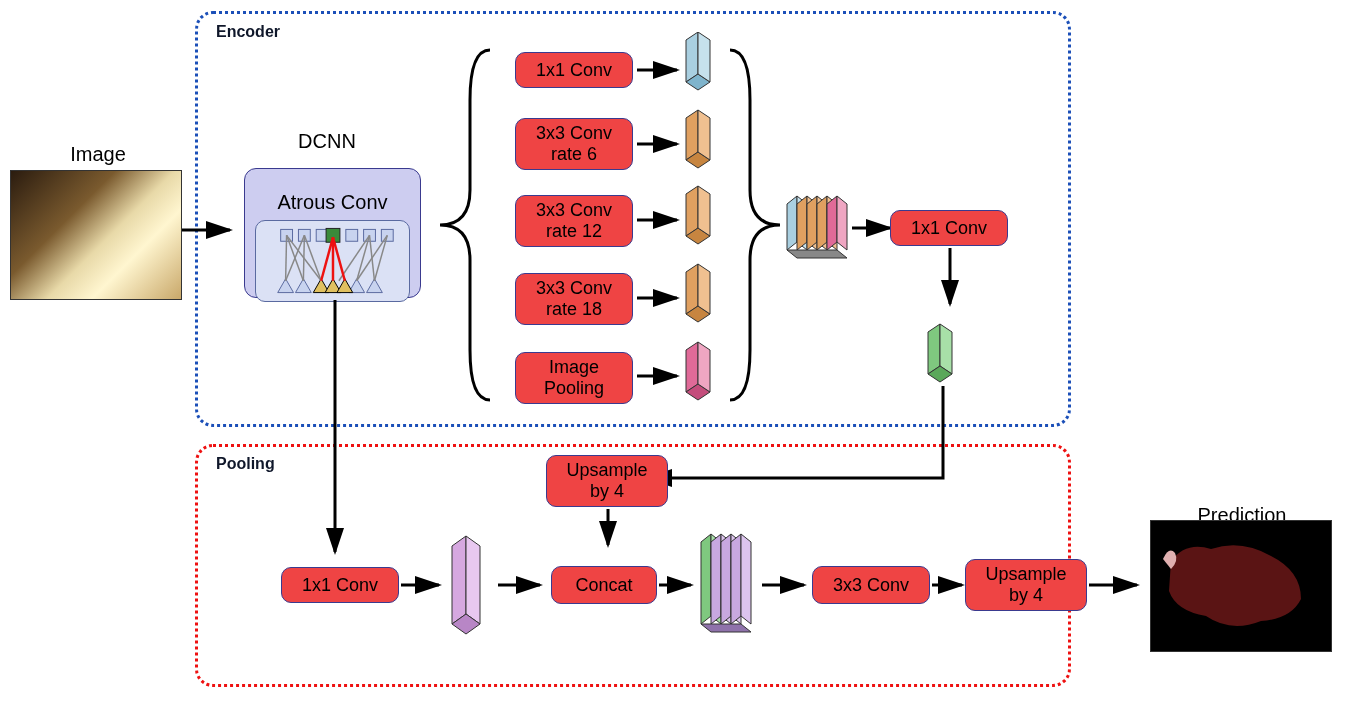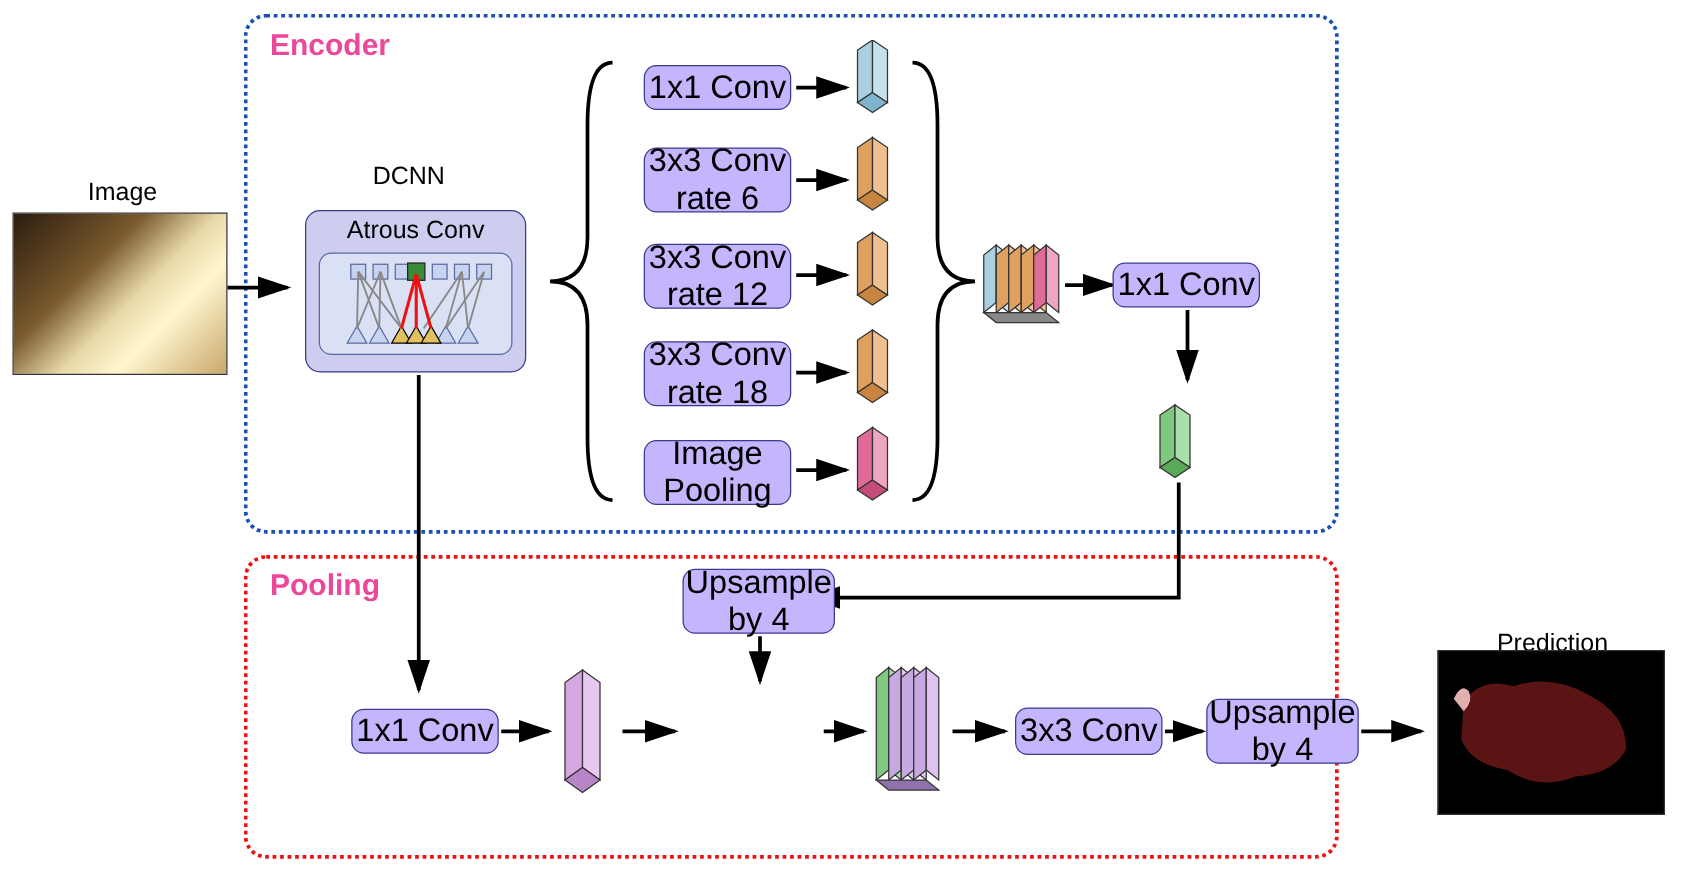--- a/index.html
+++ b/index.html
@@ -1,19 +1,19 @@
 <!DOCTYPE html>
 <html><head>
 <meta charset="utf-8">
 <style>
   html,body{margin:0;padding:0;width:1347px;height:704px;font-family:Arial,Helvetica,sans-serif;background:#fff;color:#000}
   .canvas{position:relative;width:1347px;height:704px}
   .lbl{position:absolute;font-size:20px;text-align:center}
-  .section-title{position:absolute;font-size:24px;color:#ec4899;font-weight:bold}
-  .box{position:absolute;background:#c4b5fd;border:1.5px solid #3a3a8f;border-radius:10px;display:flex;align-items:center;justify-content:center;font-size:26px;text-align:center;line-height:1.15}
+  .section-title{position:absolute;font-size:16px;color:#0f172a;font-weight:bold}
+  .box{position:absolute;background:#ef4444;border:1.5px solid #3a3a8f;border-radius:10px;display:flex;align-items:center;justify-content:center;font-size:18px;text-align:center;line-height:1.15}
   .atrous-wrap{position:absolute;background:#cdcdf0;border:1.5px solid #3a3a8f;border-radius:12px;text-align:center}
   .atrous-inner{margin:6px 10px 8px 10px;border:1px solid #5a6aa0;border-radius:10px;background:#dbe1f5;height:80px}
   .dashed{position:absolute;border:3px dotted;border-radius:18px;background:transparent}
 </style>
 </head>
 <body>
 
 <div class="canvas">
 
   <div class="dashed" style="left:195px;top:11px;width:870px;height:410px;border-color:#1b4fb8"></div>
@@ -28,21 +28,21 @@
     <defs>
         <marker id="ah" markerWidth="10" markerHeight="10" refX="8" refY="3" orient="auto">
           <path d="M0,0 L0,6 L9,3 z" fill="#000"></path>
         </marker>
       </defs>
     <line x1="2" y1="10" x2="50" y2="10" stroke="#000" stroke-width="3" marker-end="url(#ah)"></line>
   </svg>
 
   <div class="lbl" style="left:287px;top:130px;width:80px">DCNN</div>
   <div class="atrous-wrap" style="left:244px;top:168px;width:175px;height:128px">
-    <div style="padding-top:4px;font-size:20px">Atrous Conv</div>
+    <div style="padding-top:22px;font-size:20px">Atrous Conv</div>
     <div class="atrous-inner">
       <svg width="100%" height="100%" viewBox="0 0 155 80">
 
         <rect x="25" y="8" width="12" height="12" fill="#c8d3ef" stroke="#5a6aa0"></rect>
         <rect x="43" y="8" width="12" height="12" fill="#c8d3ef" stroke="#5a6aa0"></rect>
         <rect x="61" y="8" width="12" height="12" fill="#c8d3ef" stroke="#5a6aa0"></rect>
         <rect x="71" y="7" width="14" height="14" fill="#3a8a3a" stroke="#222"></rect>
         <rect x="91" y="8" width="12" height="12" fill="#c8d3ef" stroke="#5a6aa0"></rect>
         <rect x="109" y="8" width="12" height="12" fill="#c8d3ef" stroke="#5a6aa0"></rect>
         <rect x="127" y="8" width="12" height="12" fill="#c8d3ef" stroke="#5a6aa0"></rect>
@@ -197,20 +197,21 @@
     <g stroke="#333">
       <polygon points="8,96 22,86 22,8 8,18" fill="#d6a8e0"></polygon>
       <polygon points="22,86 36,96 36,18 22,8" fill="#e8c8f0"></polygon>
       <polygon points="8,96 22,106 36,96 22,86" fill="#b886c6"></polygon>
     </g>
   </svg>
   <svg style="position:absolute;left:496px;top:575px" width="54" height="20">
     <line x1="2" y1="10" x2="44" y2="10" stroke="#000" stroke-width="3" marker-end="url(#ah)"></line>
   </svg>
 
+  <div class="box" style="left:551px;top:566px;width:104px;height:36px">Concat</div>
   <svg style="position:absolute;left:657px;top:575px" width="44" height="20">
     <line x1="2" y1="10" x2="34" y2="10" stroke="#000" stroke-width="3" marker-end="url(#ah)"></line>
   </svg>
 
   <svg style="position:absolute;left:695px;top:524px" width="85" height="120">
     <g stroke="#333">
       <polygon points="6,100 16,92 16,10 6,18" fill="#7fc87f"></polygon>
         <polygon points="16,92 26,100 26,18 16,10" fill="#a8e0a8"></polygon>
       <polygon points="16,100 26,92 26,10 16,18" fill="#c8a8e0"></polygon>
         <polygon points="26,92 36,100 36,18 26,10" fill="#dcc4ee"></polygon>

